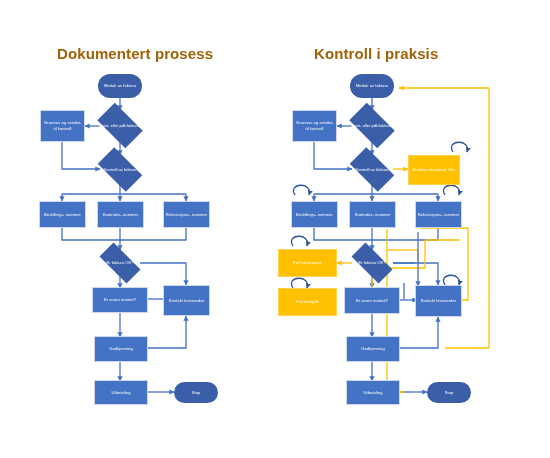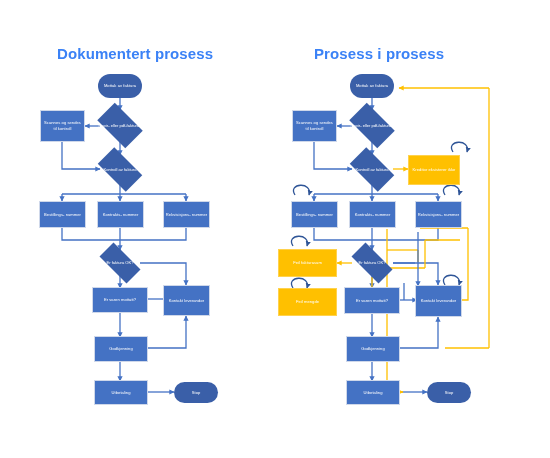--- a/index.html
+++ b/index.html
@@ -11,21 +11,21 @@
   #stage{position:relative;width:550px;height:458px;}
 
   .panel{position:absolute;top:0;height:458px;width:275px;}
   #panel-left{left:0;}
   #panel-right{left:275px;}
 
   .chart-title{
     position:absolute;
     font-size:15px;
     font-weight:bold;
-    color:#3b82f6;
+    color:#a16207;
     letter-spacing:0.1px;
     white-space:nowrap;
   }
   #title-left{left:57px;top:45px;}
   #title-right{left:314px;top:45px;}
 
   
   .node{
     position:absolute;
     box-sizing:border-box;
@@ -208,21 +208,21 @@
       <path class="bl" d="M129,283 L129,300"></path>
 
       <path class="dkbl" d="M178,152 C170,140 196,138 192,152" marker-end="url(#ah-dk)"></path>
       <path class="dkbl" d="M20,195 C12,183 38,181 34,195" marker-end="url(#ah-dk)"></path>
       <path class="dkbl" d="M170,195 C162,183 188,181 184,195" marker-end="url(#ah-dk)"></path>
       <path class="dkbl" d="M18,246 C10,234 36,232 32,246" marker-end="url(#ah-dk)"></path>
       <path class="dkbl" d="M18,288 C10,276 36,274 32,288" marker-end="url(#ah-dk)"></path>
       <path class="dkbl" d="M170,285 C162,273 188,271 184,285" marker-end="url(#ah-dk)"></path>
     </svg>
 
-    <div class="chart-title" id="title-right" style="left:39px;top:45px;">Prosess i prosess</div>
+    <div class="chart-title" id="title-right" style="left:39px;top:45px;">Kontroll i praksis</div>
 
     <div class="node term" style="left:75px;top:74px;width:44px;height:24px;">Mottak av faktura</div>
 
     <div class="node rect" style="left:17px;top:110px;width:45px;height:32px;">Scannes og sendes til kontroll</div>
 
     <div class="diamond-wrap" style="left:69px;top:108px;width:56px;height:35px;">
       <div class="dshape"></div>
       <div class="dlabel">Papir- eller pdf-faktura?</div>
     </div>
 

